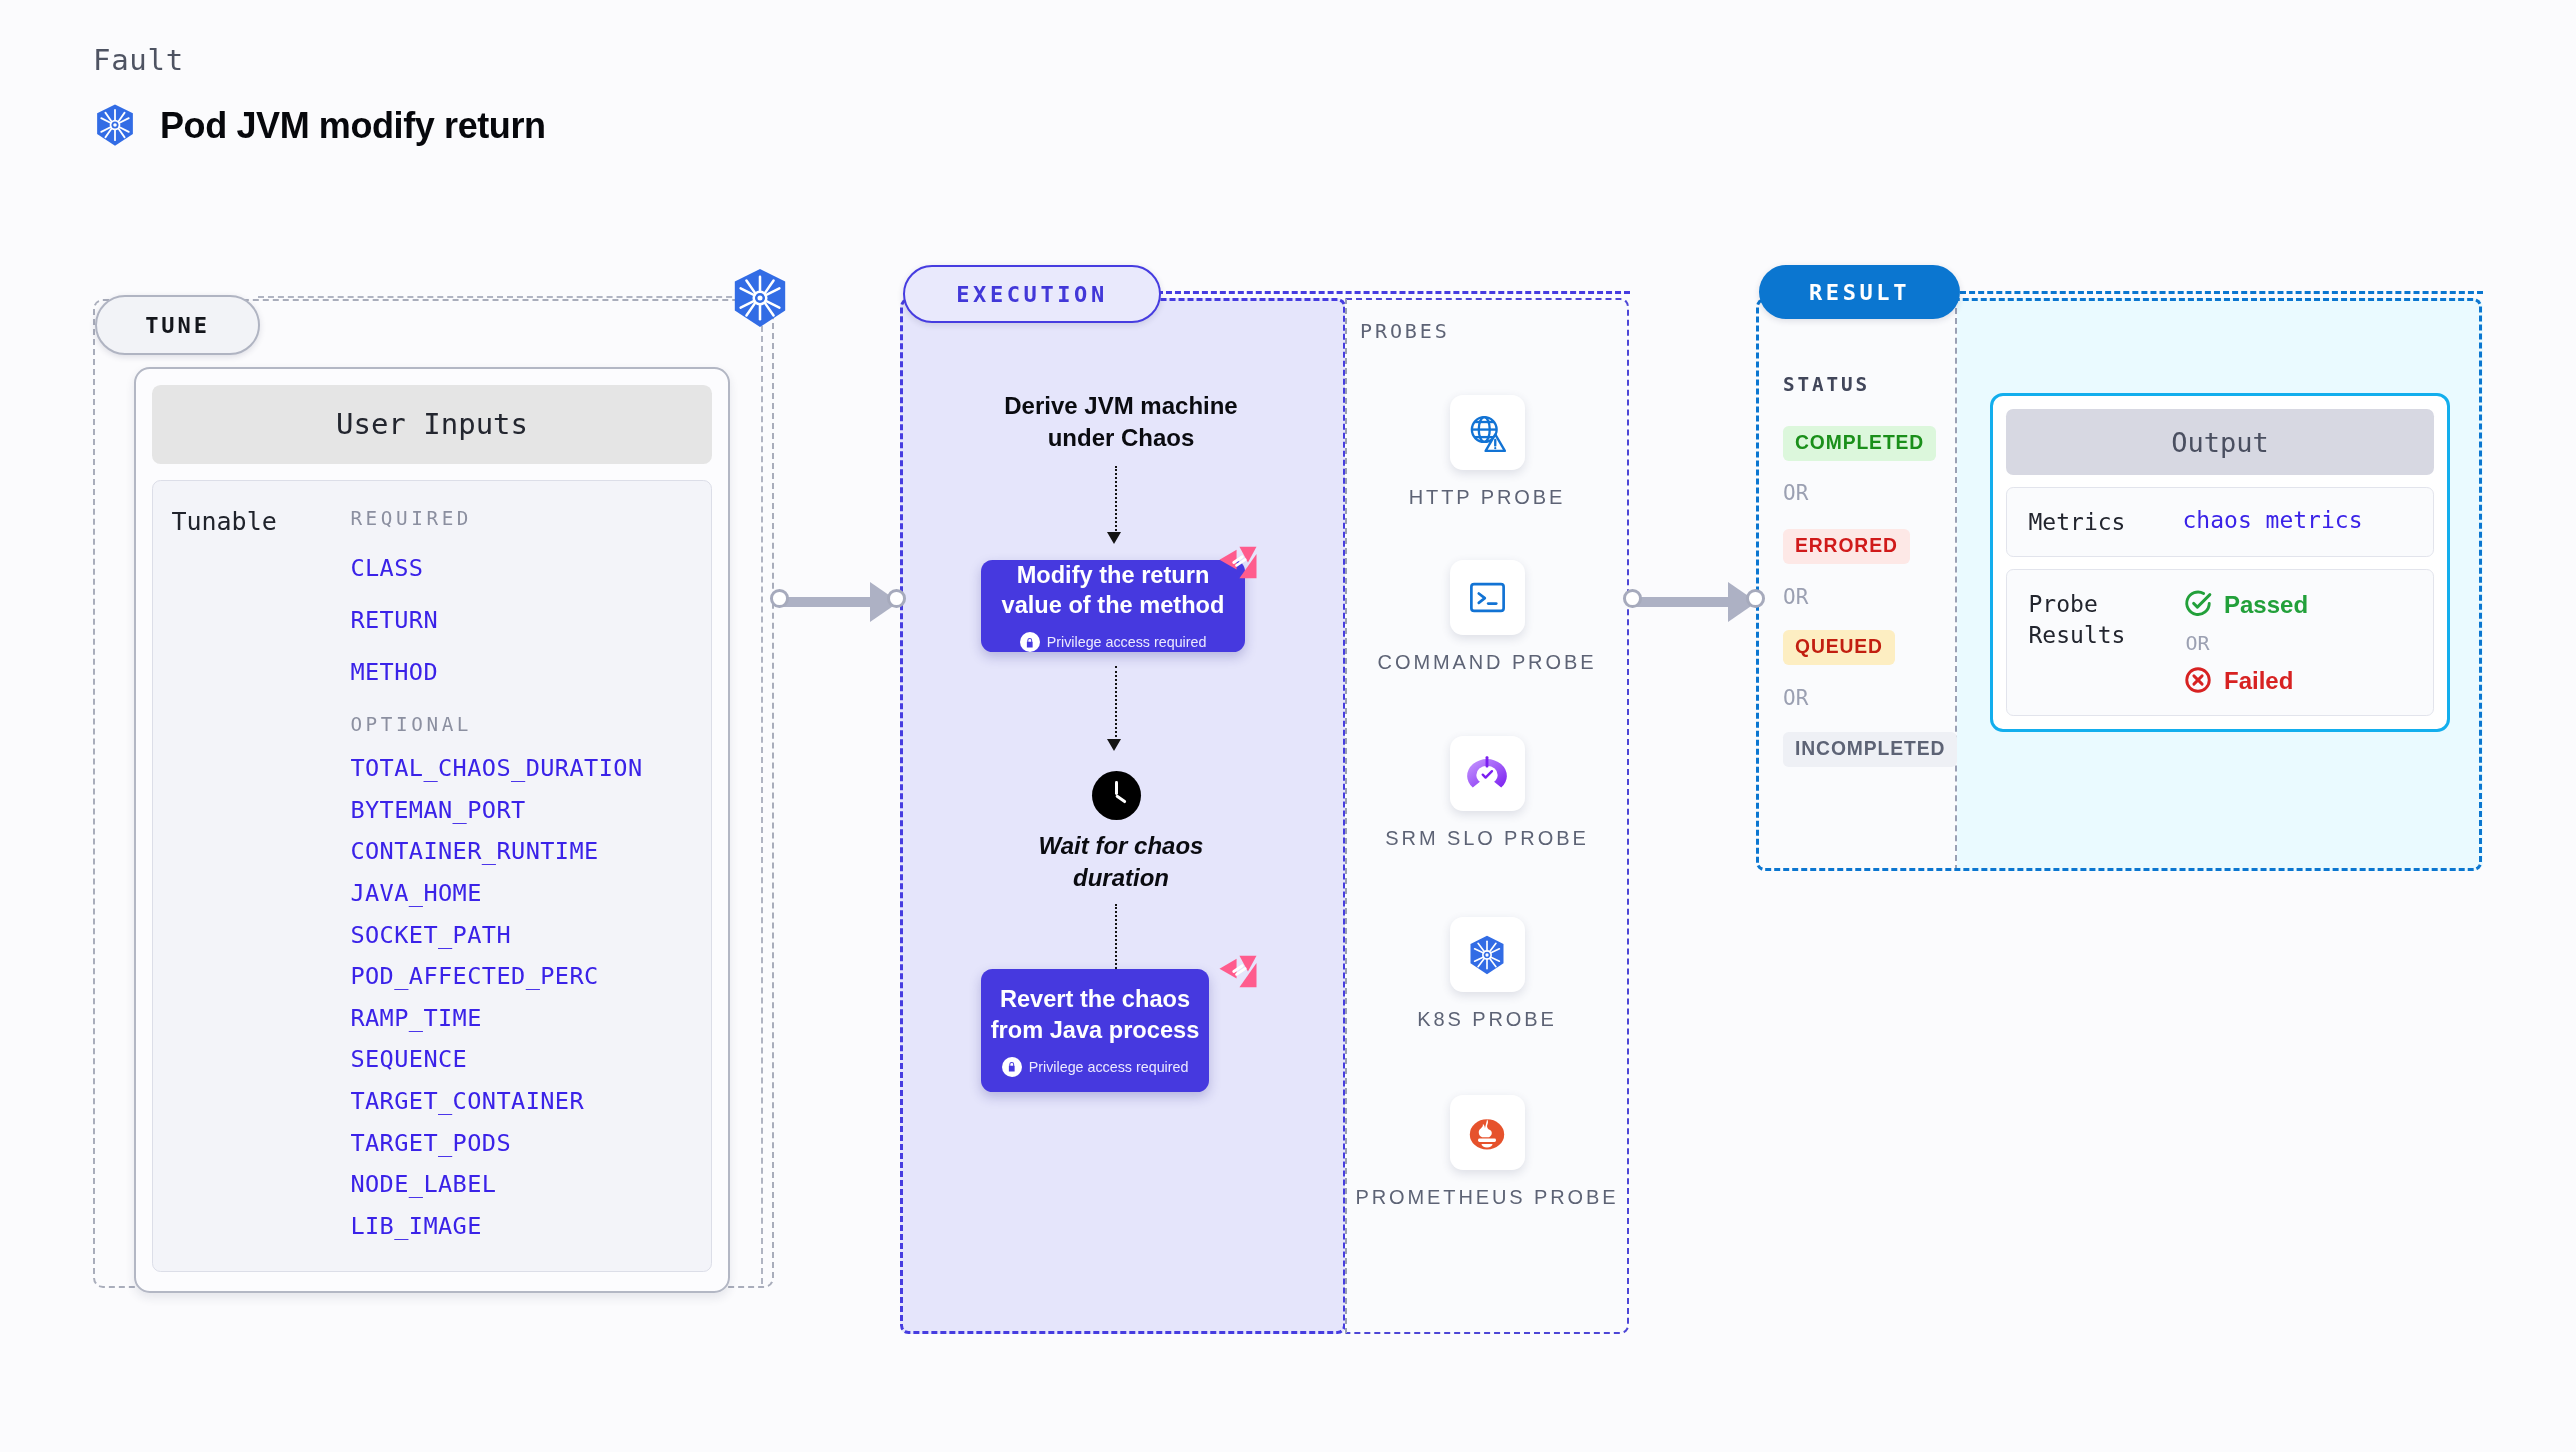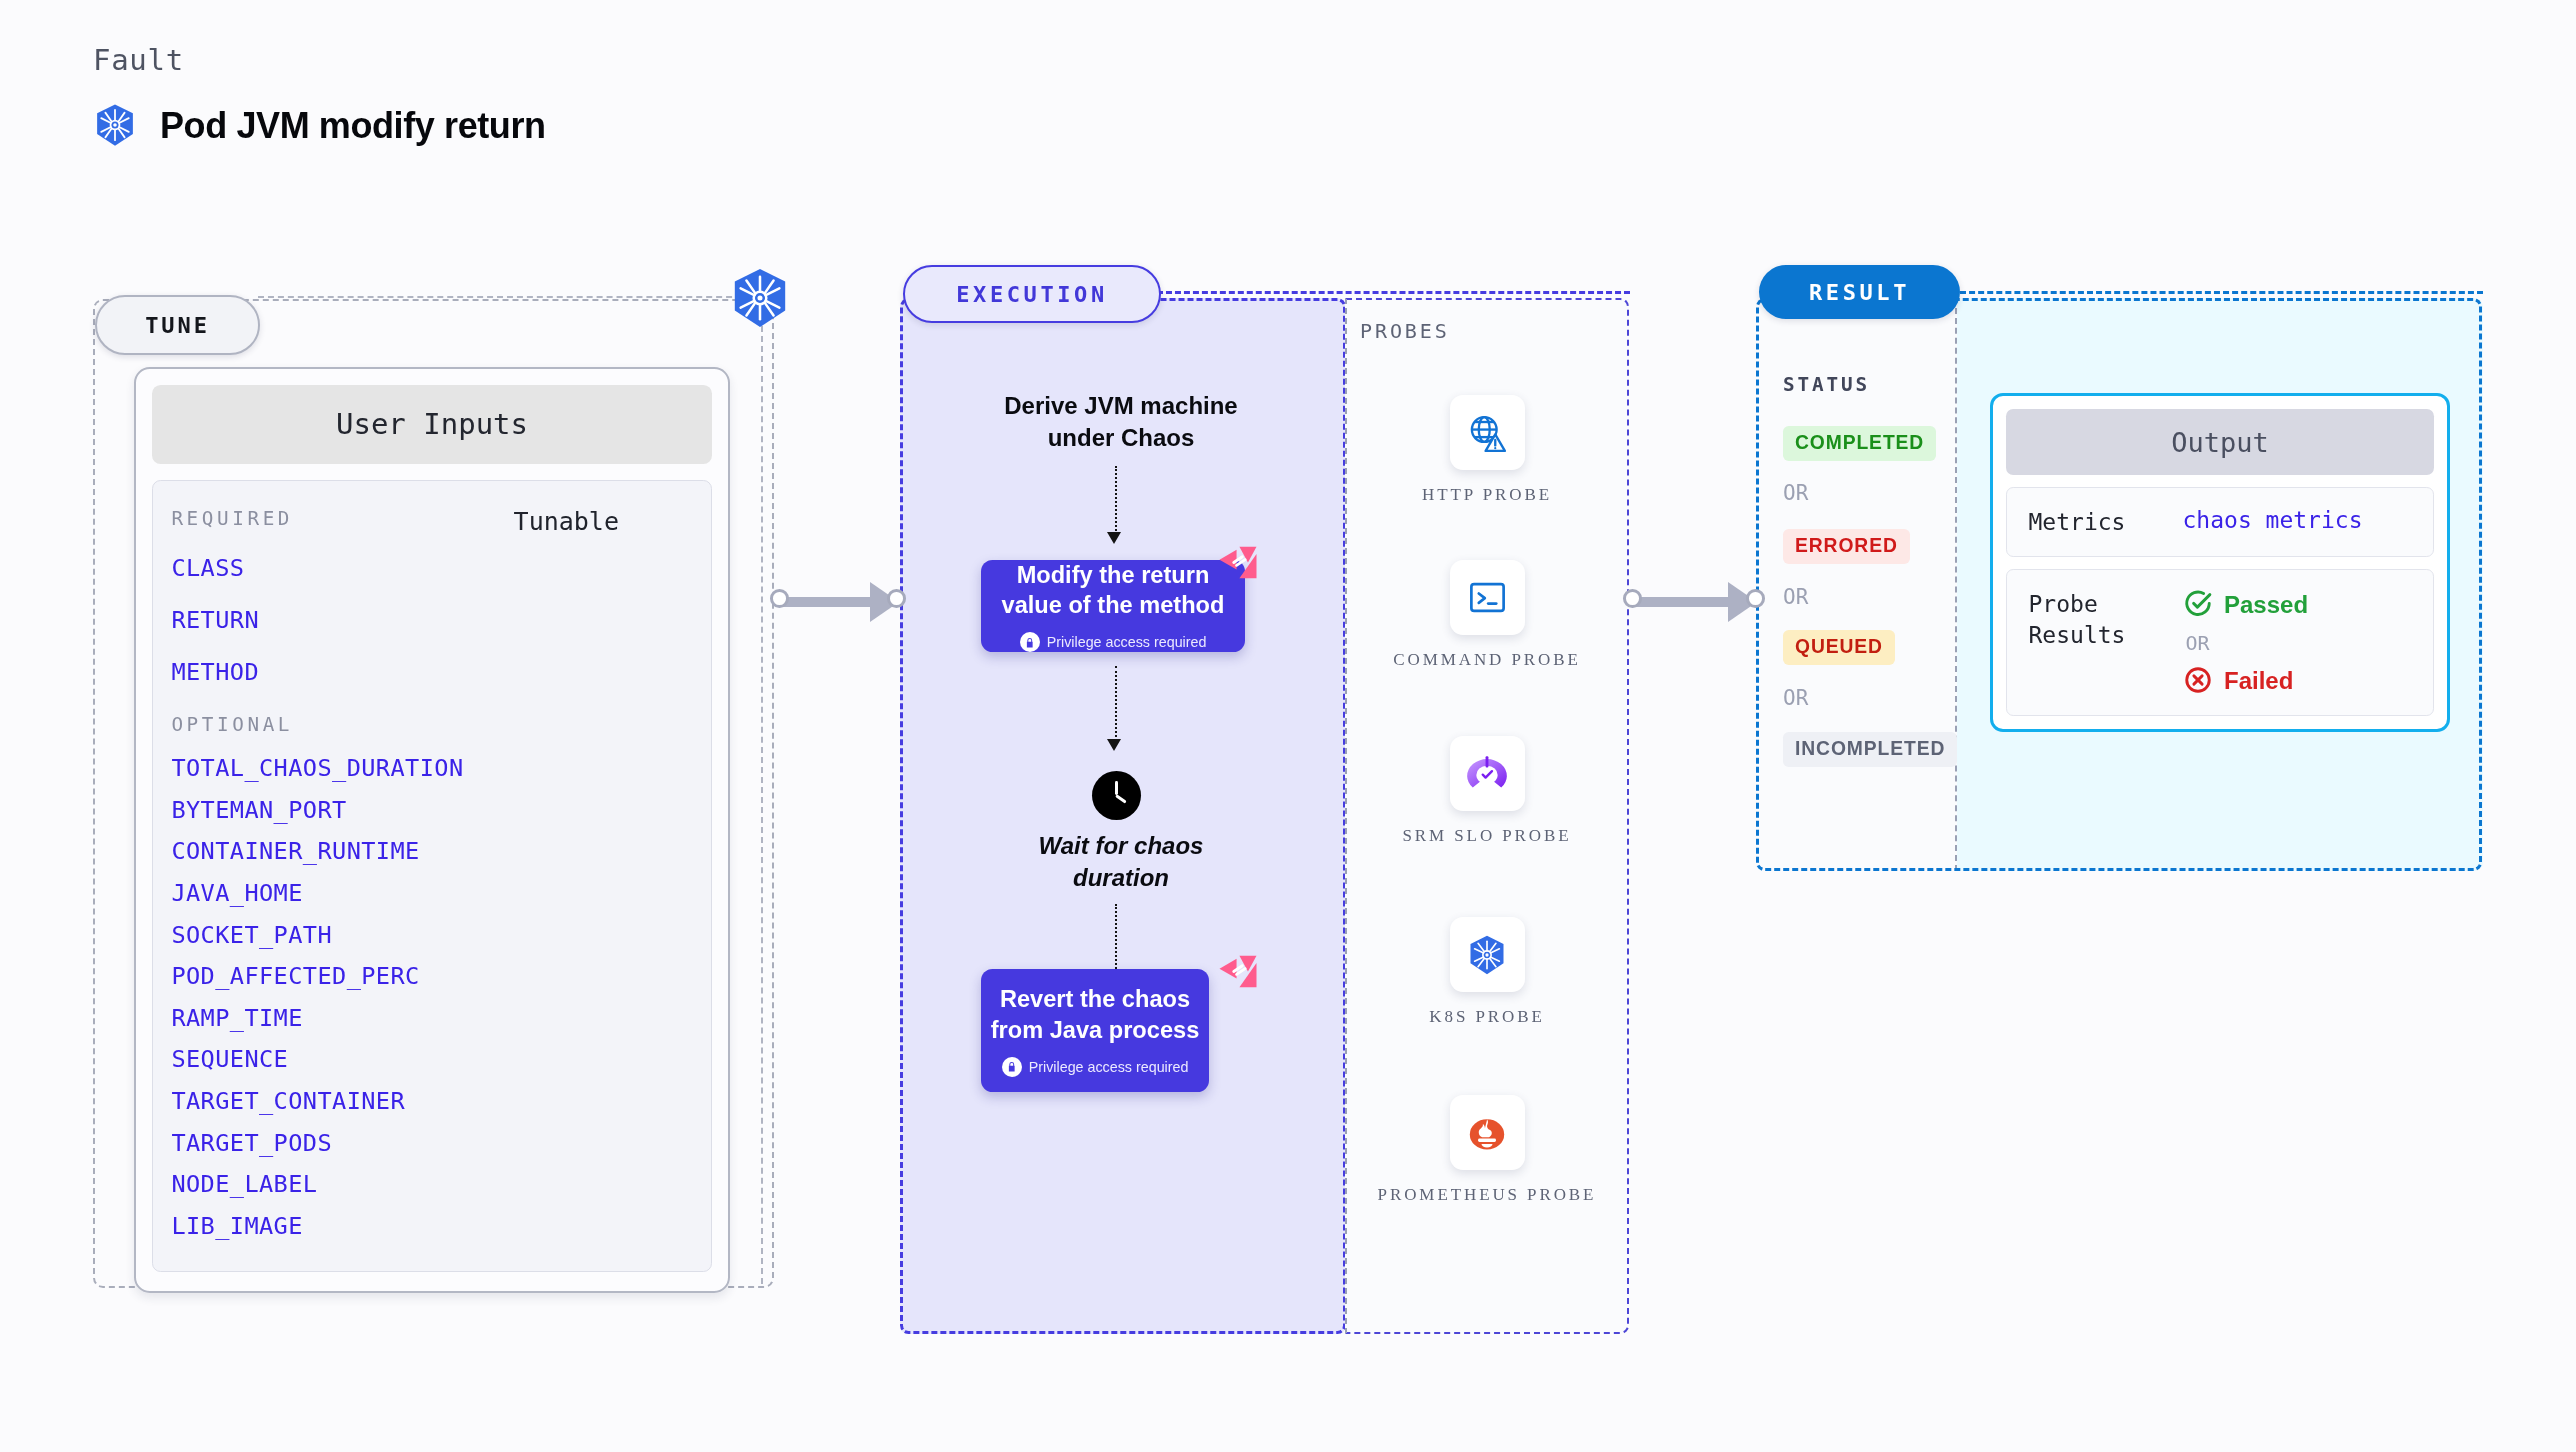--- a/index.html
+++ b/index.html
@@ -78,21 +78,21 @@
 
   .harness{position:absolute;width:40px;height:37px;z-index:6;}
 
   .clock{position:absolute;width:49px;height:49px;border-radius:50%;background:#000;}
   .clock .h{position:absolute;background:#fff;border-radius:1.4px;}
 
   
   .probe{position:absolute;width:284px;text-align:center;}
   .probe-ico{width:75px;height:75px;margin:0 auto;background:#fff;border-radius:13px;
     box-shadow:0 3.6px 9.3px rgba(60,65,100,.14);display:flex;align-items:center;justify-content:center;}
-  .probe-label{margin-top:14.3px;font-family:Liberation Serif, serif;font-size:17px;
+  .probe-label{margin-top:14.3px;font-family:Liberation Sans, sans-serif;font-size:20px;
     color:#5d6375;letter-spacing:2.9px;line-height:1.35;}
 
   
   #result-region{position:absolute;left:1756px;top:298px;width:726px;height:573px;
     border:3.6px dashed #0b76d0;border-radius:8.6px;box-sizing:border-box;background:transparent;}
   #status-col{position:absolute;left:1756px;top:298px;width:201px;height:573px;
     background:#fafbfd;border-right:2.1px dashed #9aa0b4;border-radius:8.6px 0 0 8.6px;box-sizing:border-box;}
   #result-outputbg{position:absolute;left:1957px;top:298px;width:526px;height:573px;
     background:#eafaff;border-radius:0 8.6px 8.6px 0;}
   #result-pill{left:1759px;top:265px;width:201px;height:54px;background:#0b76d0;
@@ -178,20 +178,21 @@
       <line x1="46" y1="50" x2="37" y2="37"></line>
         <line x1="27" y1="27" x2="18" y2="14"></line>
     </g>
     <circle cx="32" cy="32" r="2.6" fill="#fff"></circle>
   </svg>
 </div>
 
 <div id="userinputs-card">
   <div id="userinputs-title">User Inputs</div>
   <div id="tunable-box">
+    <div id="tunable-label">Tunable</div>
     <div id="params-col">
       <div class="sec-head">REQUIRED</div>
       <div class="req-list">
         <div class="param">CLASS</div>
         <div class="param">RETURN</div>
         <div class="param">METHOD</div>
       </div>
       <div class="sec-head" id="opt-head">OPTIONAL</div>
       <div class="opt-list">
         <div class="param">TOTAL_CHAOS_DURATION</div>
@@ -201,21 +202,20 @@
         <div class="param">SOCKET_PATH</div>
         <div class="param">POD_AFFECTED_PERC</div>
         <div class="param">RAMP_TIME</div>
         <div class="param">SEQUENCE</div>
         <div class="param">TARGET_CONTAINER</div>
         <div class="param">TARGET_PODS</div>
         <div class="param">NODE_LABEL</div>
         <div class="param">LIB_IMAGE</div>
       </div>
     </div>
-    <div id="tunable-label">Tunable</div>
   </div>
 </div>
 
 <div class="conn" style="left:770px;top:602px;width:136px;">
   <div class="bar" style="left:7.2px;width:100px;"></div>
   <div class="head" style="left:100px;"></div>
   <div class="dot" style="left:0px;"></div>
   <div class="dot" style="left:117px;"></div>
 </div>
 

